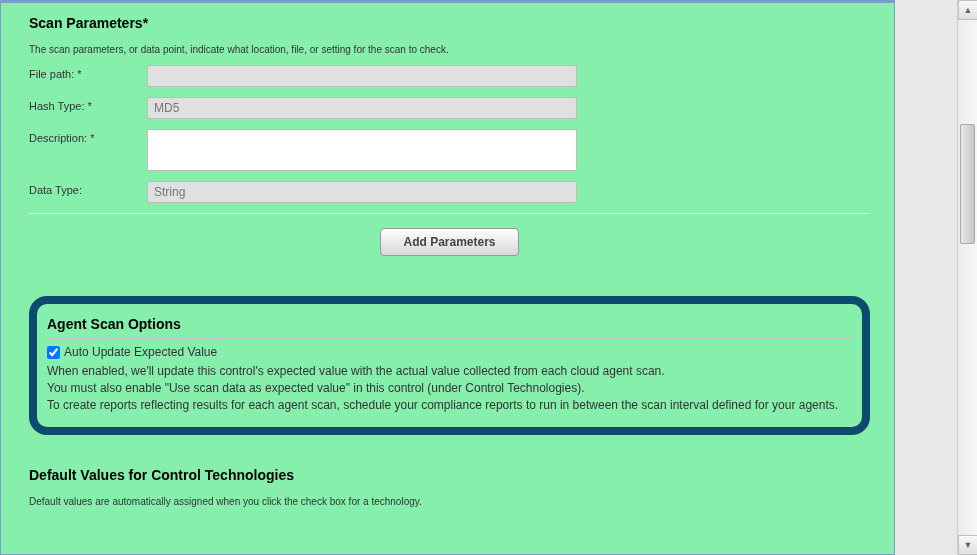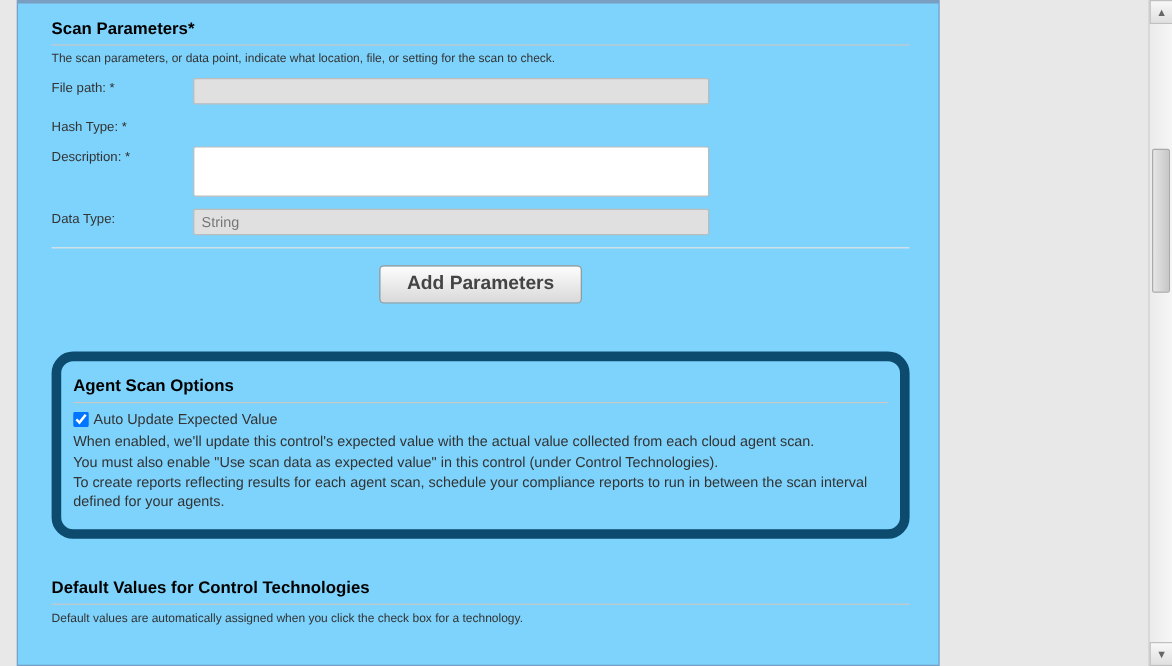--- a/index.html
+++ b/index.html
@@ -8,24 +8,24 @@
       font-size: 12px;
       color: #333;
       background: #e8e8e8;
       width: 977px;
       height: 555px;
       overflow: hidden;
       position: relative;
     }
     .window-frame {
       position: absolute;
-      top: 0; left: 14px;
-      width: 769px;
+      top: 0; left: 0;
+      width: 895px;
       height: 555px;
-      background: #7dd3fc;
+      background: #86efac;
       border: 1px solid #7a9ec2;
       border-top: 3px solid #7a9ec2;
       overflow-y: hidden;
     }
     .content {
       padding: 8px 24px 0 28px;
     }
     .section-title {
       font-size: 14px;
       font-weight: bold;
@@ -74,21 +74,21 @@
       border: none;
       border-top: 1px solid #e3e3e3;
       margin: 10px 0 14px 0;
     }
     .btn-row {
       text-align: center;
       margin-bottom: 40px;
     }
     .btn {
       display: inline-block;
-      font-size: 16px;
+      font-size: 12px;
       font-weight: bold;
       color: #444;
       padding: 6px 22px;
       border: 1px solid #999;
       border-radius: 4px;
       background: linear-gradient(#fdfdfd, #d9d9d9);
       cursor: pointer;
     }
     .highlight-box {
       border: 8px solid #0c4a6e;
@@ -154,20 +154,21 @@
 
     <div class="section-title">Scan Parameters*</div>
     <div class="section-desc">The scan parameters, or data point, indicate what location, file, or setting for the scan to check.</div>
 
     <div class="field-row">
       <div class="field-label">File path: *</div>
       <input type="text" class="text-input" readonly="" value="" style="">
     </div>
     <div class="field-row">
       <div class="field-label">Hash Type: *</div>
+      <input type="text" class="text-input" readonly="" value="MD5" style="">
     </div>
     <div class="field-row">
       <div class="field-label">Description: *</div>
       <textarea class="text-area" style=""></textarea>
     </div>
     <div class="field-row">
       <div class="field-label">Data Type:</div>
       <input type="text" class="text-input" readonly="" value="String" style="">
     </div>
 

